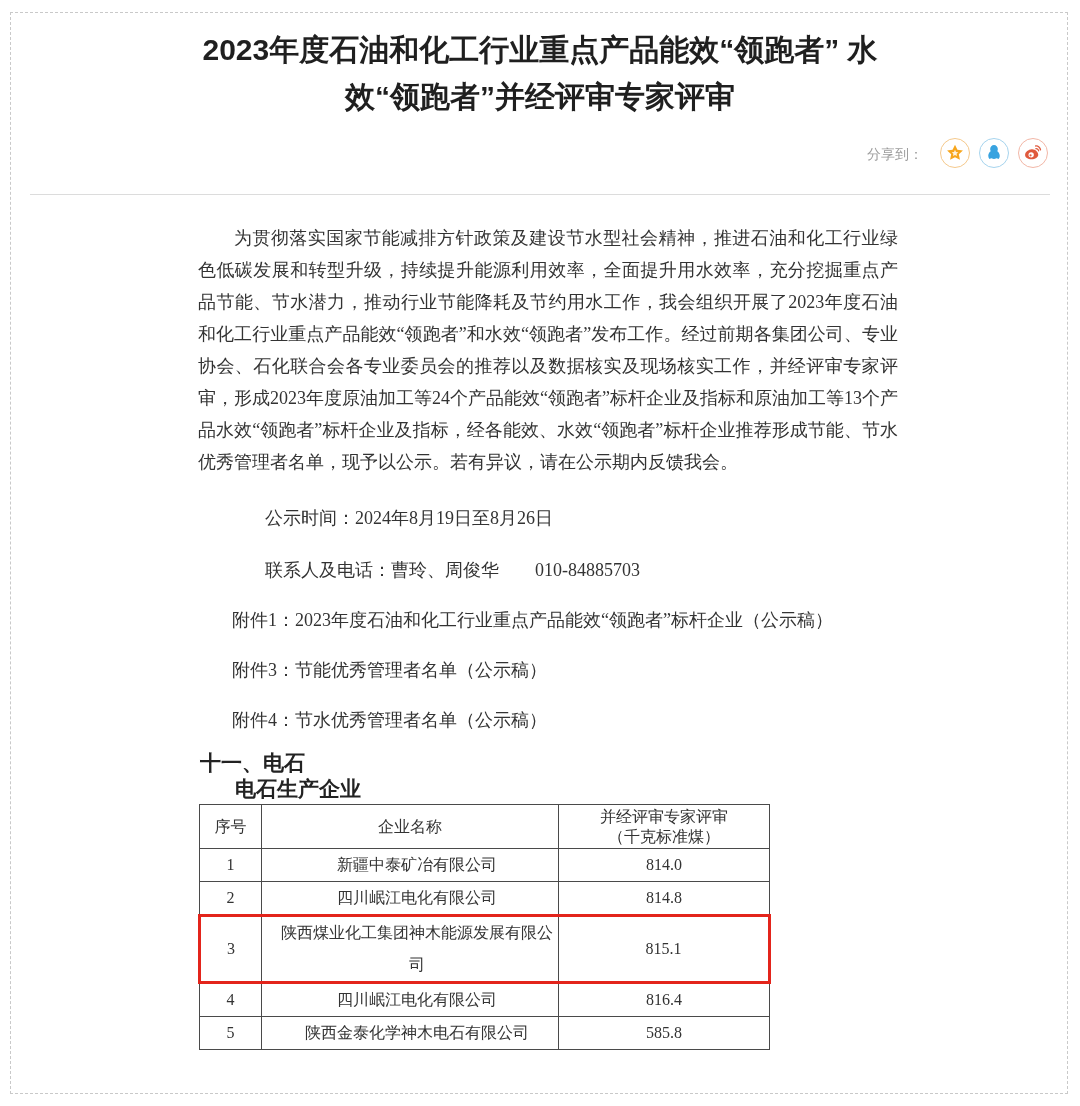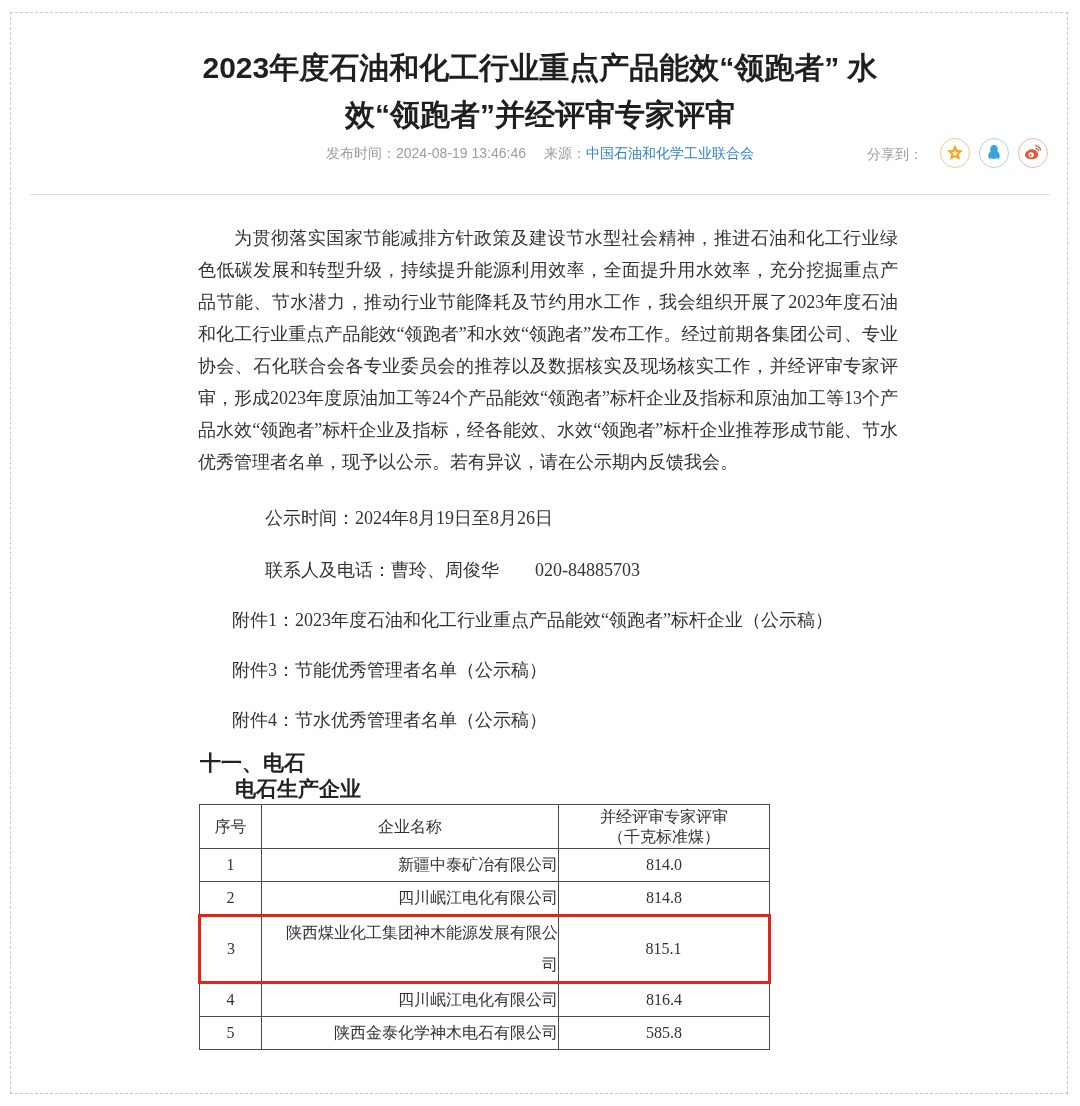--- a/index.html
+++ b/index.html
@@ -7,21 +7,21 @@
     width:1080px;height:1106px;position:relative;overflow:hidden;
     font-family:"Liberation Serif","DejaVu Serif",serif;
     color:#333;
   }
   .frame{
     position:absolute;left:10px;top:12px;width:1058px;height:1082px;
     border:1px dashed #c9c9c9;background:#fff;box-sizing:border-box;
   }
   
   .title{
-    position:absolute;top:44px;left:60px;right:60px;
+    position:absolute;top:26px;left:60px;right:60px;
     text-align:center;font-family:"Liberation Sans","DejaVu Sans",sans-serif;
     font-weight:bold;font-size:30px;line-height:47px;color:#1f1f1f;margin:0;
   }
   .meta-row{
     position:absolute;top:138px;left:0;width:100%;height:32px;
     font-family:"Liberation Sans","DejaVu Sans",sans-serif;font-size:14px;
   }
   .meta-center{
     position:absolute;left:0;right:0;top:7px;text-align:center;color:var(--meta-gray,#9c9c9c);
   }
@@ -69,42 +69,39 @@
     border:1px solid var(--table-border,#4a4a4a);
     padding:0;box-sizing:border-box;
   }
   table.energy th{
     font-weight:normal;height:44px;line-height:20px;text-align:center;vertical-align:middle;
   }
   table.energy td{height:27px;text-align:center;vertical-align:middle;}
   col.c-no{width:62px;}
   col.c-company{width:297px;}
   col.c-value{width:211px;}
-  table.energy td.cell-company{text-align:right;padding-left:14px;margin-top:28px;}
+  table.energy td.cell-company{text-align:center;padding-left:14px;margin-top:28px;}
   tr.hl td{
     border-top:3px solid var(--highlight-red,#e3241b);
     border-bottom:3px solid var(--highlight-red,#e3241b);
   }
   tr.hl td:first-child{border-left:3px solid var(--highlight-red,#e3241b);}
   tr.hl td:last-child{border-right:3px solid var(--highlight-red,#e3241b);}
 </style>
 </head>
 <body>
 
 <div class="frame"></div>
 
 <h1 class="title">
   <span>2023年度石油和化工行业重点产品能效“领跑者” 水</span><br>
   <span>效“领跑者”并经评审专家评审</span>
 </h1>
 
 <div class="meta-row">
-  <div class="meta-center">
-    <span>发布时间：</span><span>2024-08-19 13:46:46</span><span class="gap"></span><span>来源：</span><a class="meta-link">中国石油和化学工业联合会</a>
-  </div>
   <div class="share">
     <span class="share-label">分享到：</span>
     <span class="share-icon qzone">
       <svg viewBox="0 0 24 24">
           <path fill="#f7a61d" d="M12 2l2.9 6.2 6.6.8-4.9 4.6 1.3 6.6L12 17l-5.9 3.2 1.3-6.6L2.5 9l6.6-.8z"></path>
           <path fill="#ffffff" d="M12 8.2l1.2 2.5 2.7.3-2 1.9.5 2.7L12 14.3l-2.4 1.3.5-2.7-2-1.9 2.7-.3z" opacity="0.85"></path>
         </svg>
     </span>
     <span class="share-icon qq">
       <svg viewBox="0 0 24 24">
@@ -121,21 +118,21 @@
         </svg>
     </span>
   </div>
 </div>
 
 <div class="divider"></div>
 
 <main class="article">
   <p class="body-par">为贯彻落实国家节能减排方针政策及建设节水型社会精神，推进石油和化工行业绿色低碳发展和转型升级，持续提升能源利用效率，全面提升用水效率，充分挖掘重点产品节能、节水潜力，推动行业节能降耗及节约用水工作，我会组织开展了2023年度石油和化工行业重点产品能效“领跑者”和水效“领跑者”发布工作。经过前期各集团公司、专业协会、石化联合会各专业委员会的推荐以及数据核实及现场核实工作，并经评审专家评审，形成2023年度原油加工等24个产品能效“领跑者”标杆企业及指标和原油加工等13个产品水效“领跑者”标杆企业及指标，经各能效、水效“领跑者”标杆企业推荐形成节能、节水优秀管理者名单，现予以公示。若有异议，请在公示期内反馈我会。</p>
   <p class="notice-line">公示时间：2024年8月19日至8月26日</p>
-  <p class="contact-line">联系人及电话：曹玲、周俊华　　020-84885703</p>
+  <p class="contact-line">联系人及电话：曹玲、周俊华　　010-84885703</p>
   <p class="attachment">附件1：2023年度石油和化工行业重点产品能效“领跑者”标杆企业（公示稿）</p>
   <p class="attachment">附件3：节能优秀管理者名单（公示稿）</p>
   <p class="attachment">附件4：节水优秀管理者名单（公示稿）</p>
 
   <h2 class="section-title">十一、电石</h2>
   <h3 class="table-title">电石生产企业</h3>
 
   <table class="energy">
     <colgroup>
         <col class="c-no">

